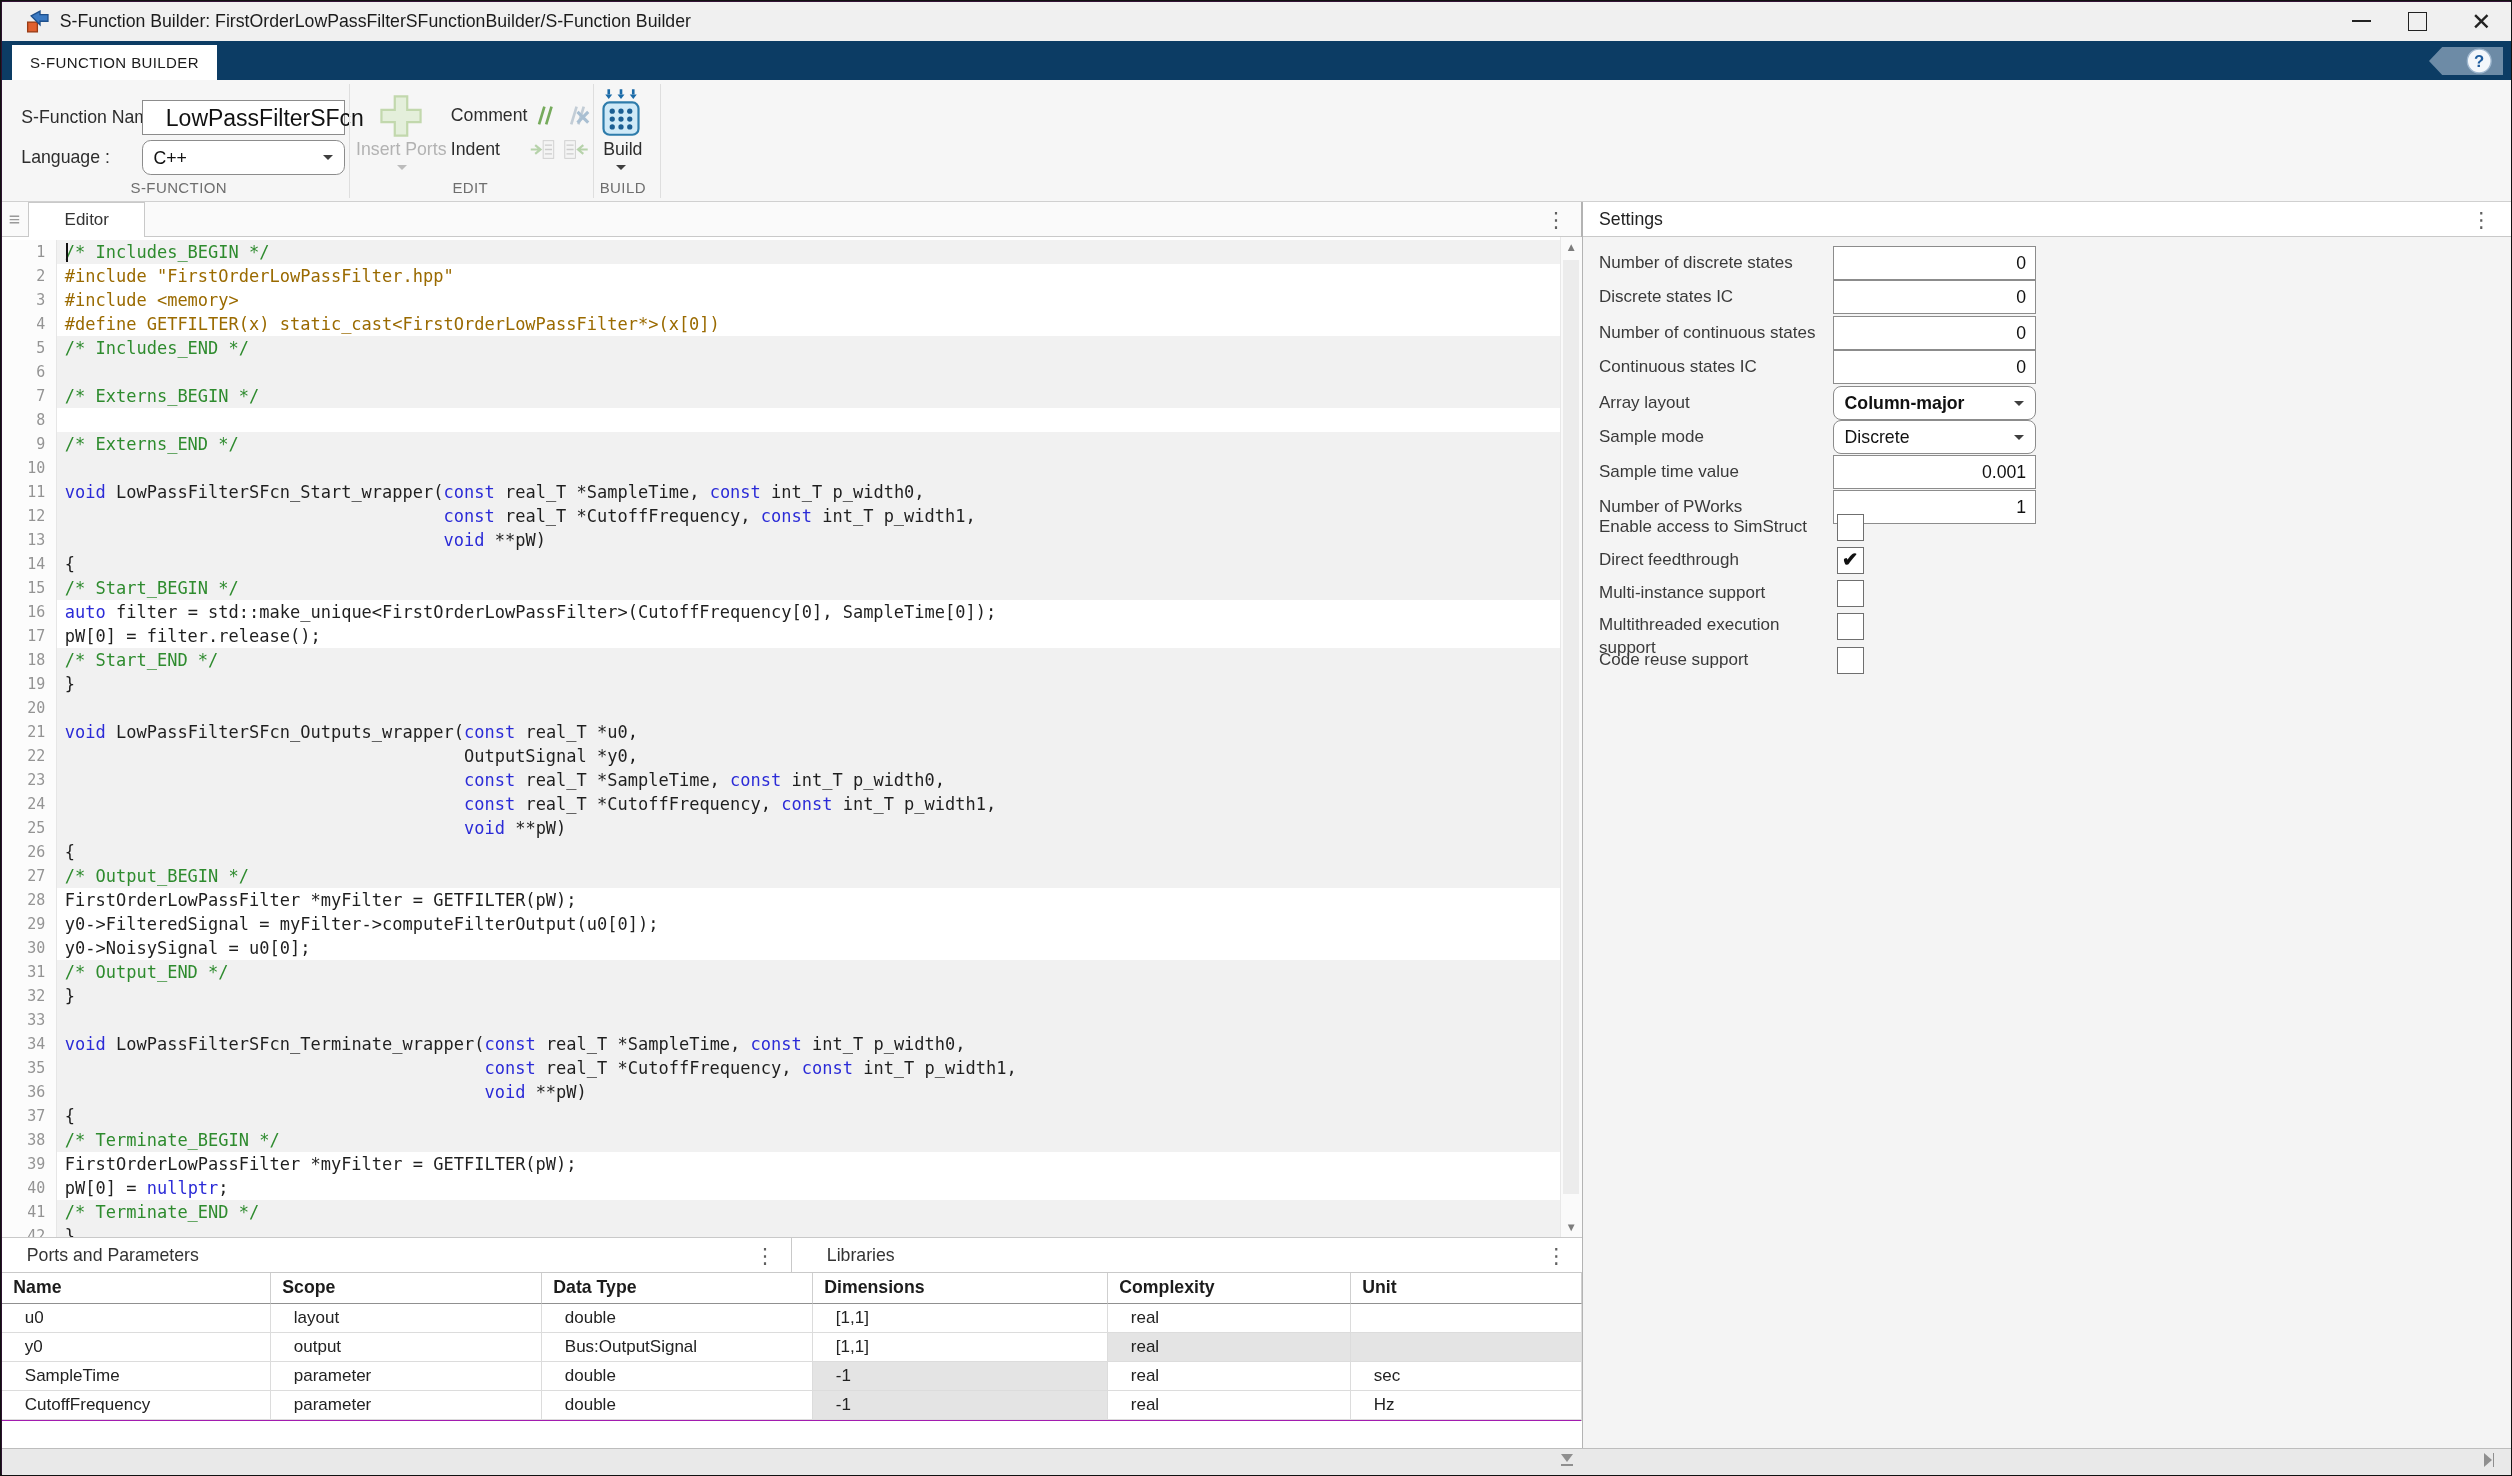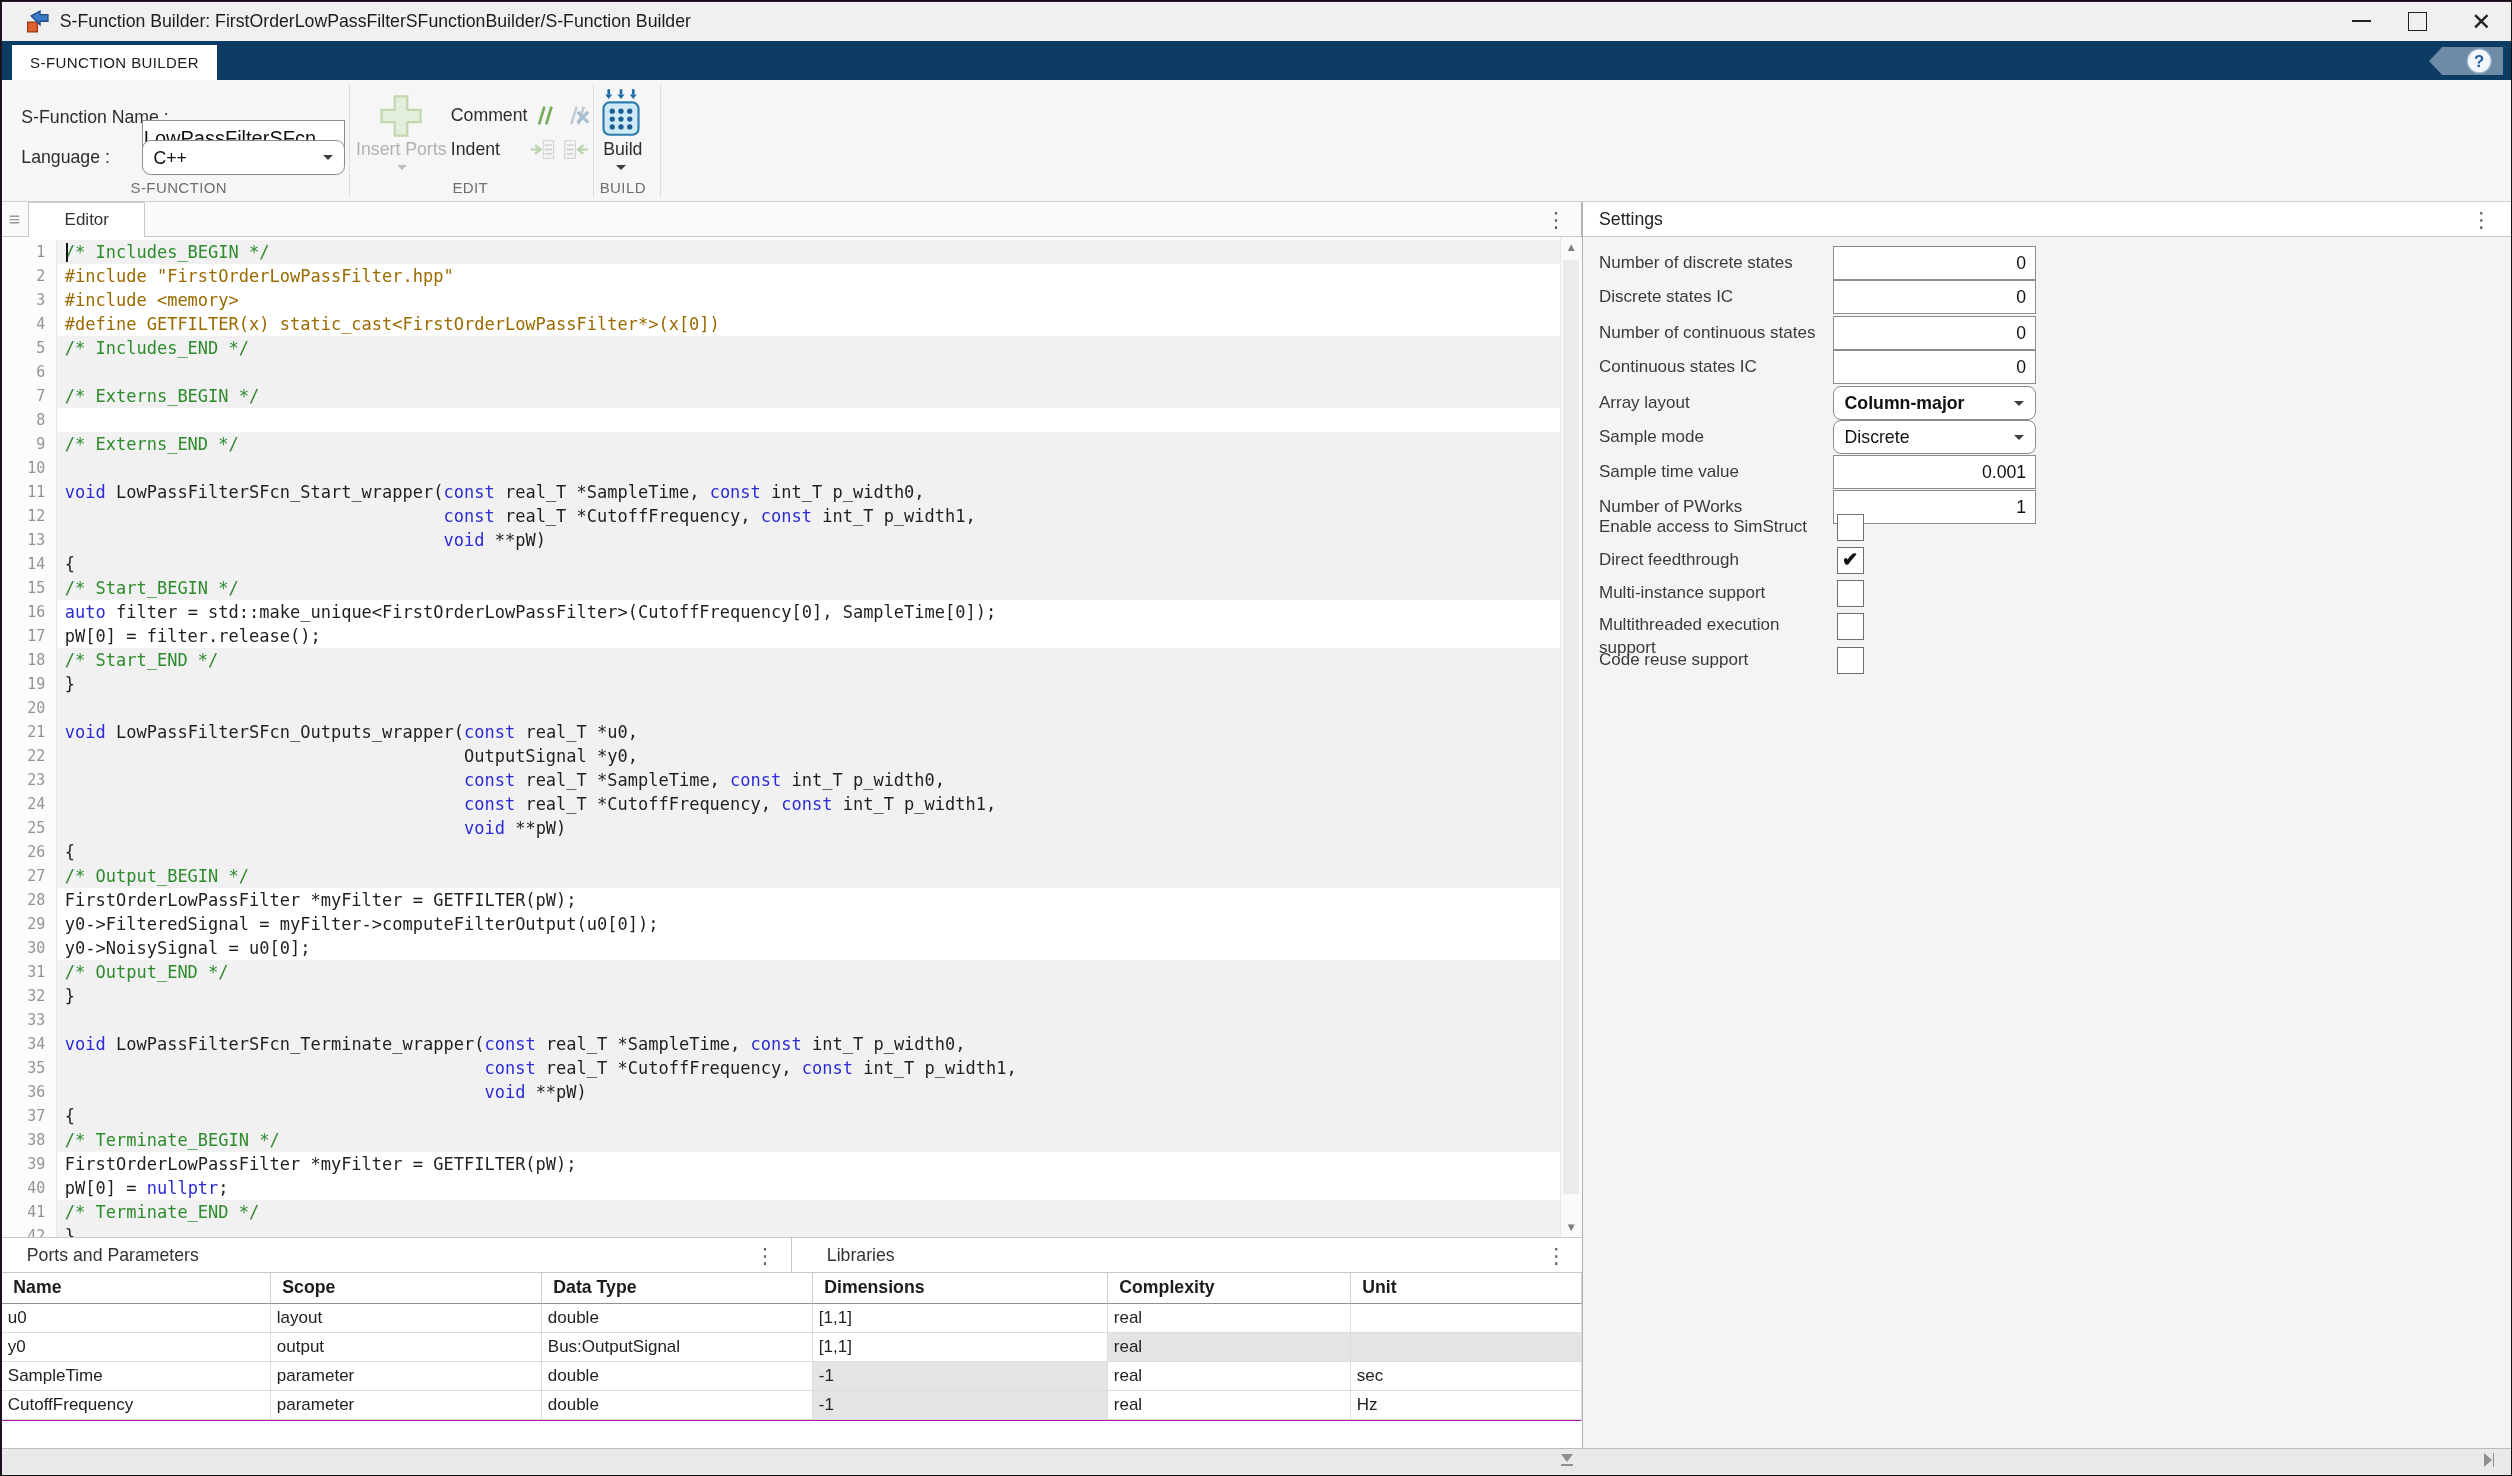--- a/index.html
+++ b/index.html
@@ -15,21 +15,21 @@
   .win-close-x{font-size:24px;color:#222;line-height:39px;}
   
   .ribbon{position:absolute;left:1.8px;top:41px;width:2509px;height:39px;background:#0c3c64;}
   .ribbon-tab{position:absolute;left:10.6px;top:3.5px;height:35px;padding:0 17.7px;background:#fff;
     display:flex;align-items:center;font-size:15px;letter-spacing:0.4px;color:#1a1a1a;}
   .help-btn{position:absolute;left:2427px;top:3.5px;width:74px;height:32px;}
   
   .toolbar{position:absolute;left:1.8px;top:80px;width:2509px;height:121px;background:#f6f6f6;border-bottom:0.9px solid #d0d0d0;}
   .tb-label{position:absolute;font-size:17.7px;color:#2d2d2d;height:35px;line-height:35px;}
   .tb-field{position:absolute;left:140px;top:19.5px;width:203px;height:35px;background:#fff;border:0.9px solid #8c8c8c;
-    box-sizing:border-box;font-size:20px;color:#111;line-height:34px;padding-left:1px;margin-top:20px;}
+    box-sizing:border-box;font-size:23px;color:#111;line-height:34px;padding-left:23px;}
   .tb-select{position:absolute;left:140px;top:60px;width:203px;height:35px;background:#fff;border:0.9px solid #8c8c8c;
     border-radius:8.8px;box-sizing:border-box;font-size:17.7px;color:#111;line-height:34px;padding-left:10.6px;}
   .sel-caret{position:absolute;right:10.6px;top:14px;width:0;height:0;border:5.3px solid transparent;border-top-color:#3f3f3f;}
   .tb-sep{position:absolute;top:3.5px;height:114px;width:0.9px;background:#dedede;}
   .tb-group-label{position:absolute;top:99px;height:19.5px;font-size:15px;color:#6e6e6e;letter-spacing:0.4px;text-align:center;}
   .tb-caret{position:absolute;width:0;height:0;border:5.3px solid transparent;}
   .disabled-text{color:#b2b2b2;}
   .icon-wrap{position:absolute;}
   
   .tabstrip{position:absolute;left:1.8px;top:202px;width:1580px;height:35px;background:#fafafa;border-bottom:0.9px solid #c9c9c9;box-sizing:border-box;}
@@ -58,21 +58,21 @@
   .ports-tabbar{position:absolute;left:1.8px;top:1237px;width:1580px;height:36px;background:#fff;
     border-top:0.9px solid #c9c9c9;border-bottom:0.9px solid #c9c9c9;box-sizing:border-box;display:flex;}
   .bp-header{position:relative;height:100%;}
   .bp-header .bp-text{position:absolute;top:0;height:34px;line-height:34px;font-size:17.7px;color:#333;}
   .bp-header .kebab{position:absolute;top:0;}
   .ports-table{position:absolute;left:1.8px;top:1273px;width:1676px;display:grid;
     grid-template-columns:269px 271px 271px 295px 243px 231px;}
   .th{height:31px;line-height:29px;font-size:17.7px;font-weight:bold;color:#1c1c1c;background:#fff;
     border-bottom:1.8px solid #909090;border-right:0.9px solid #cfcfcf;padding-left:11.5px;box-sizing:border-box;}
   .td{height:29px;line-height:28px;font-size:17px;color:#222;background:#fff;
-    border-bottom:0.9px solid #dcdcdc;border-right:0.9px solid #dcdcdc;padding-left:6px;box-sizing:border-box;
+    border-bottom:0.9px solid #dcdcdc;border-right:0.9px solid #dcdcdc;padding-left:23px;box-sizing:border-box;
     overflow:hidden;white-space:nowrap;}
   .td.gray{background:#e4e4e4;}
   .table-fill{position:absolute;left:1.8px;top:1421px;width:1580px;height:27.4px;background:#fff;}
   
   .settings-body{position:absolute;left:1583px;top:237px;width:928px;height:1211px;background:#f4f4f4;}
   .set-label{position:absolute;left:16px;width:232px;font-size:17px;color:#3a3a3a;}
   .set-input{position:absolute;left:250px;width:203px;height:34px;box-sizing:border-box;background:#fff;border:0.9px solid #8c8c8c;
     font-size:17.7px;color:#111;line-height:32px;text-align:right;padding:0 8.8px;}
   .set-select{position:absolute;left:250px;width:203px;height:34px;box-sizing:border-box;background:#fff;border:0.9px solid #8c8c8c;
     border-radius:8px;font-size:17.7px;color:#111;line-height:32px;padding-left:10.6px;}

